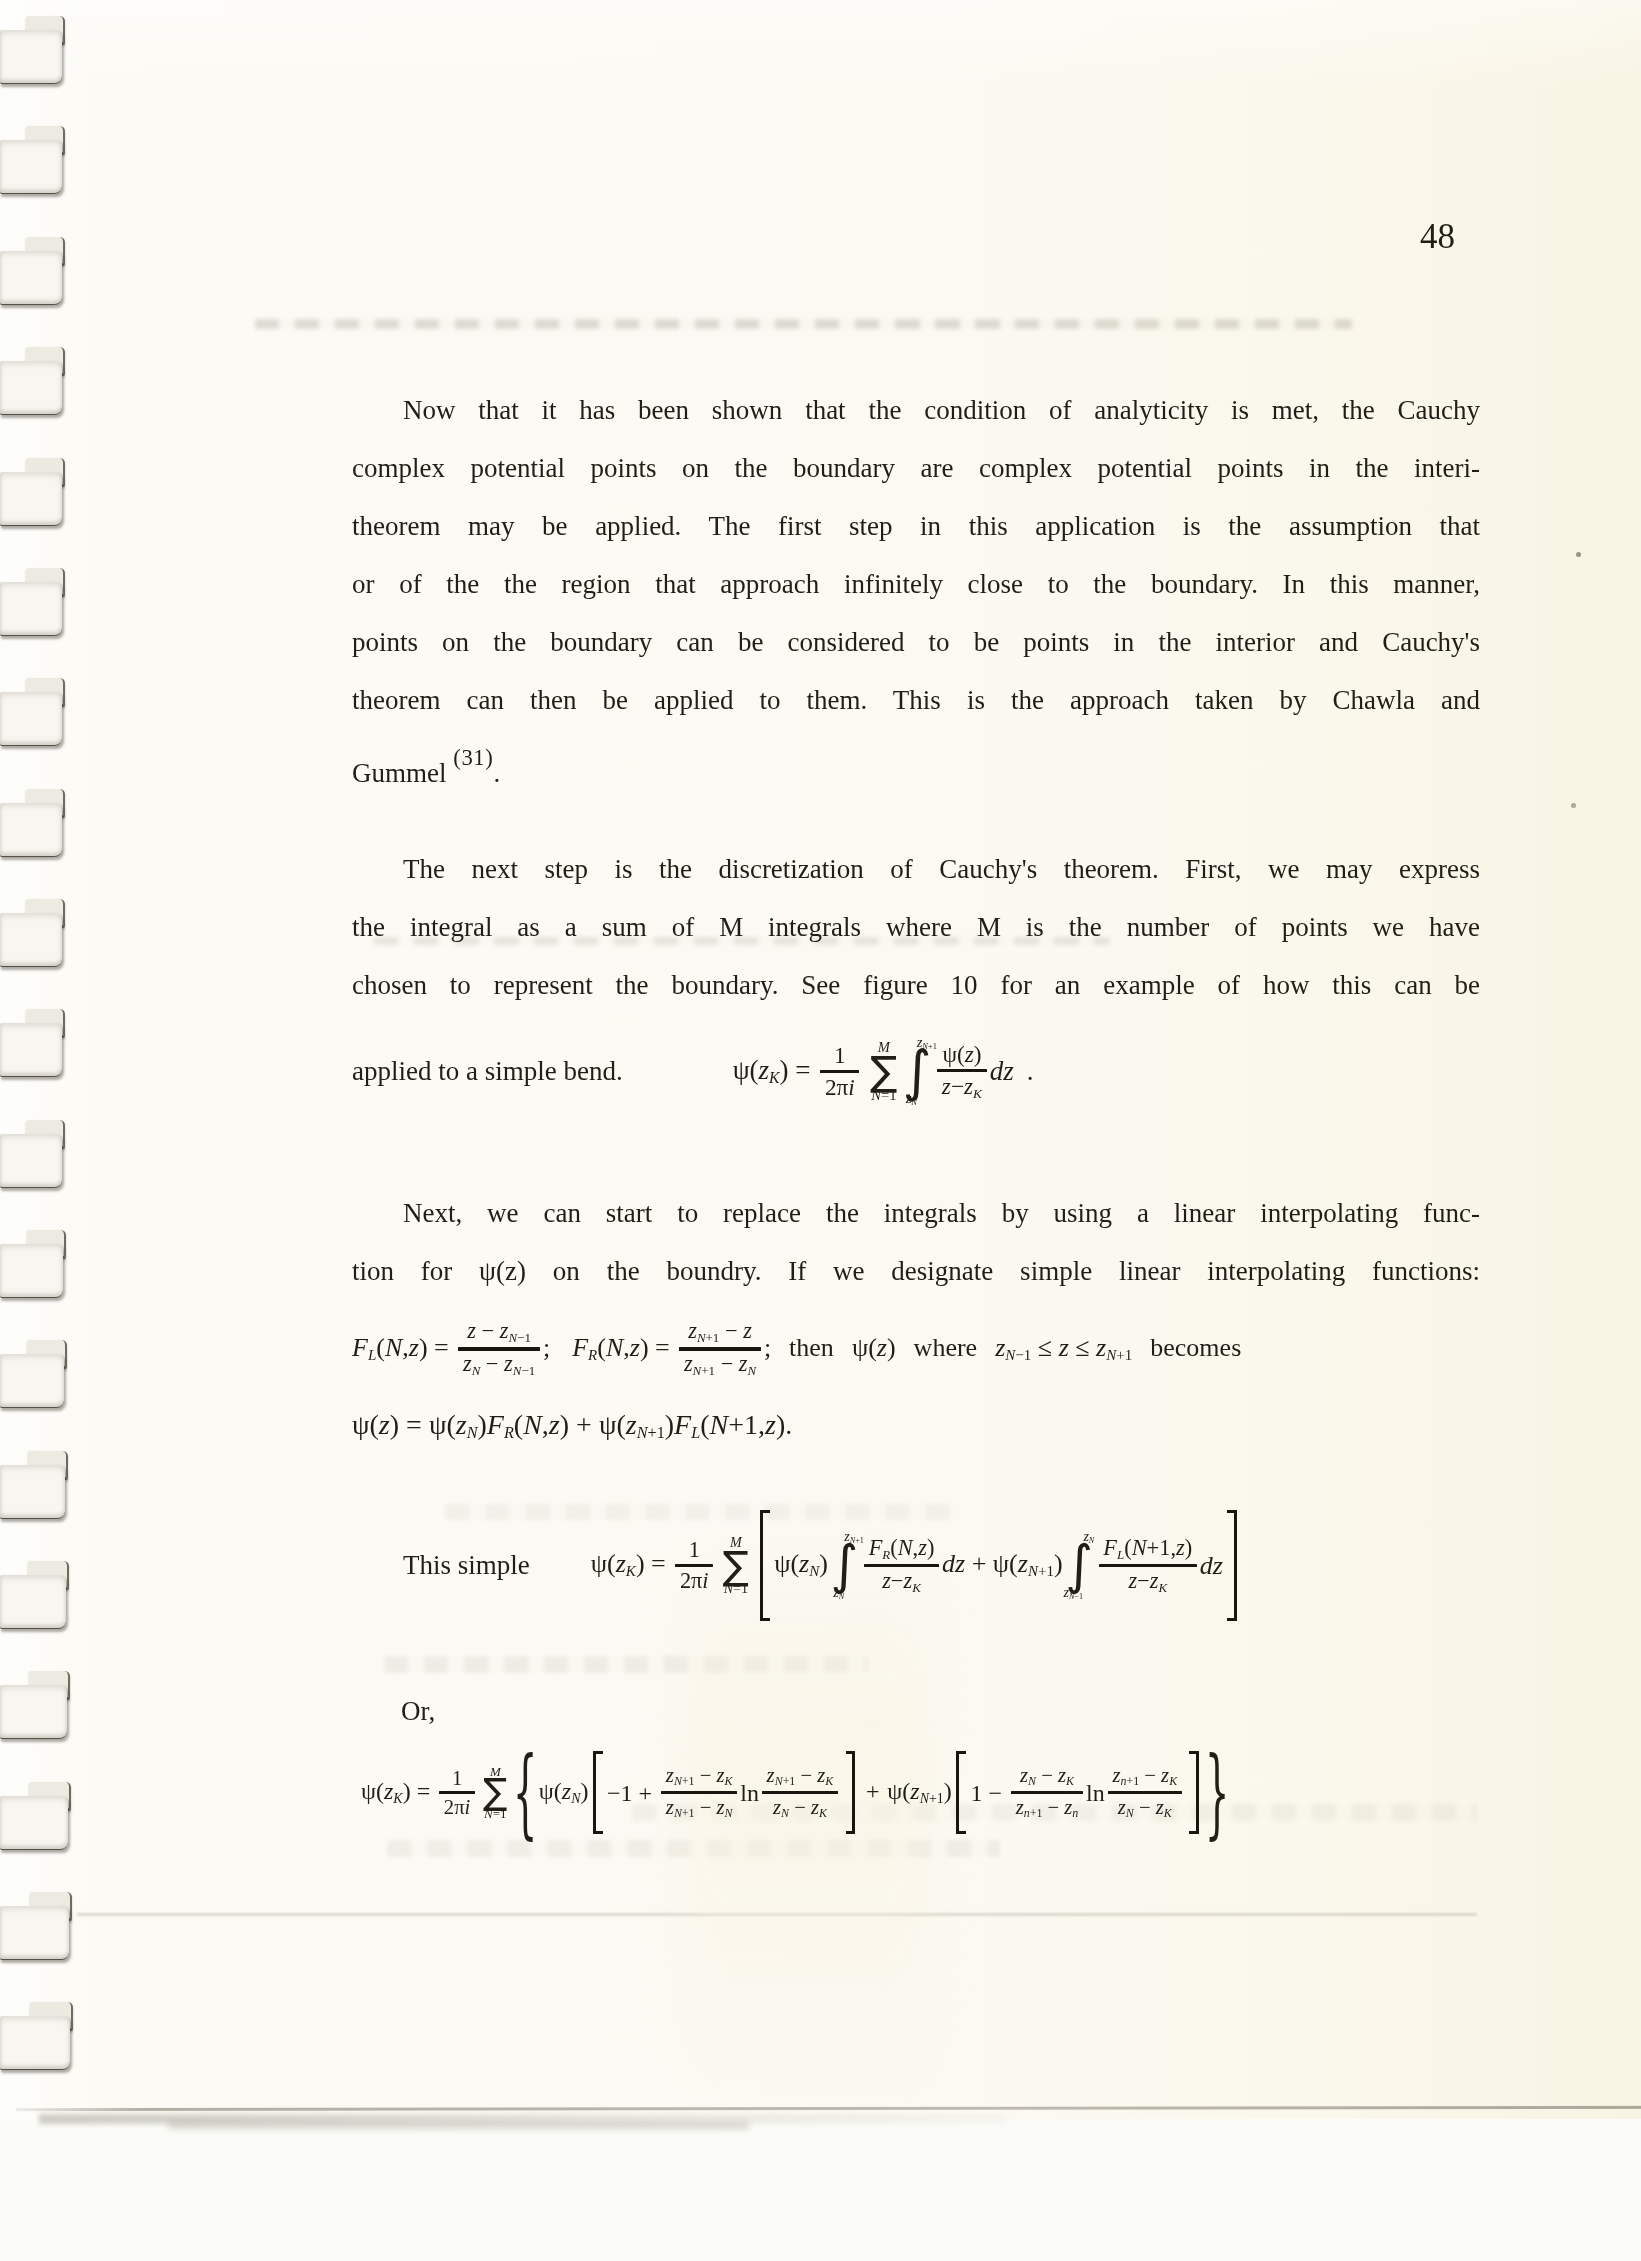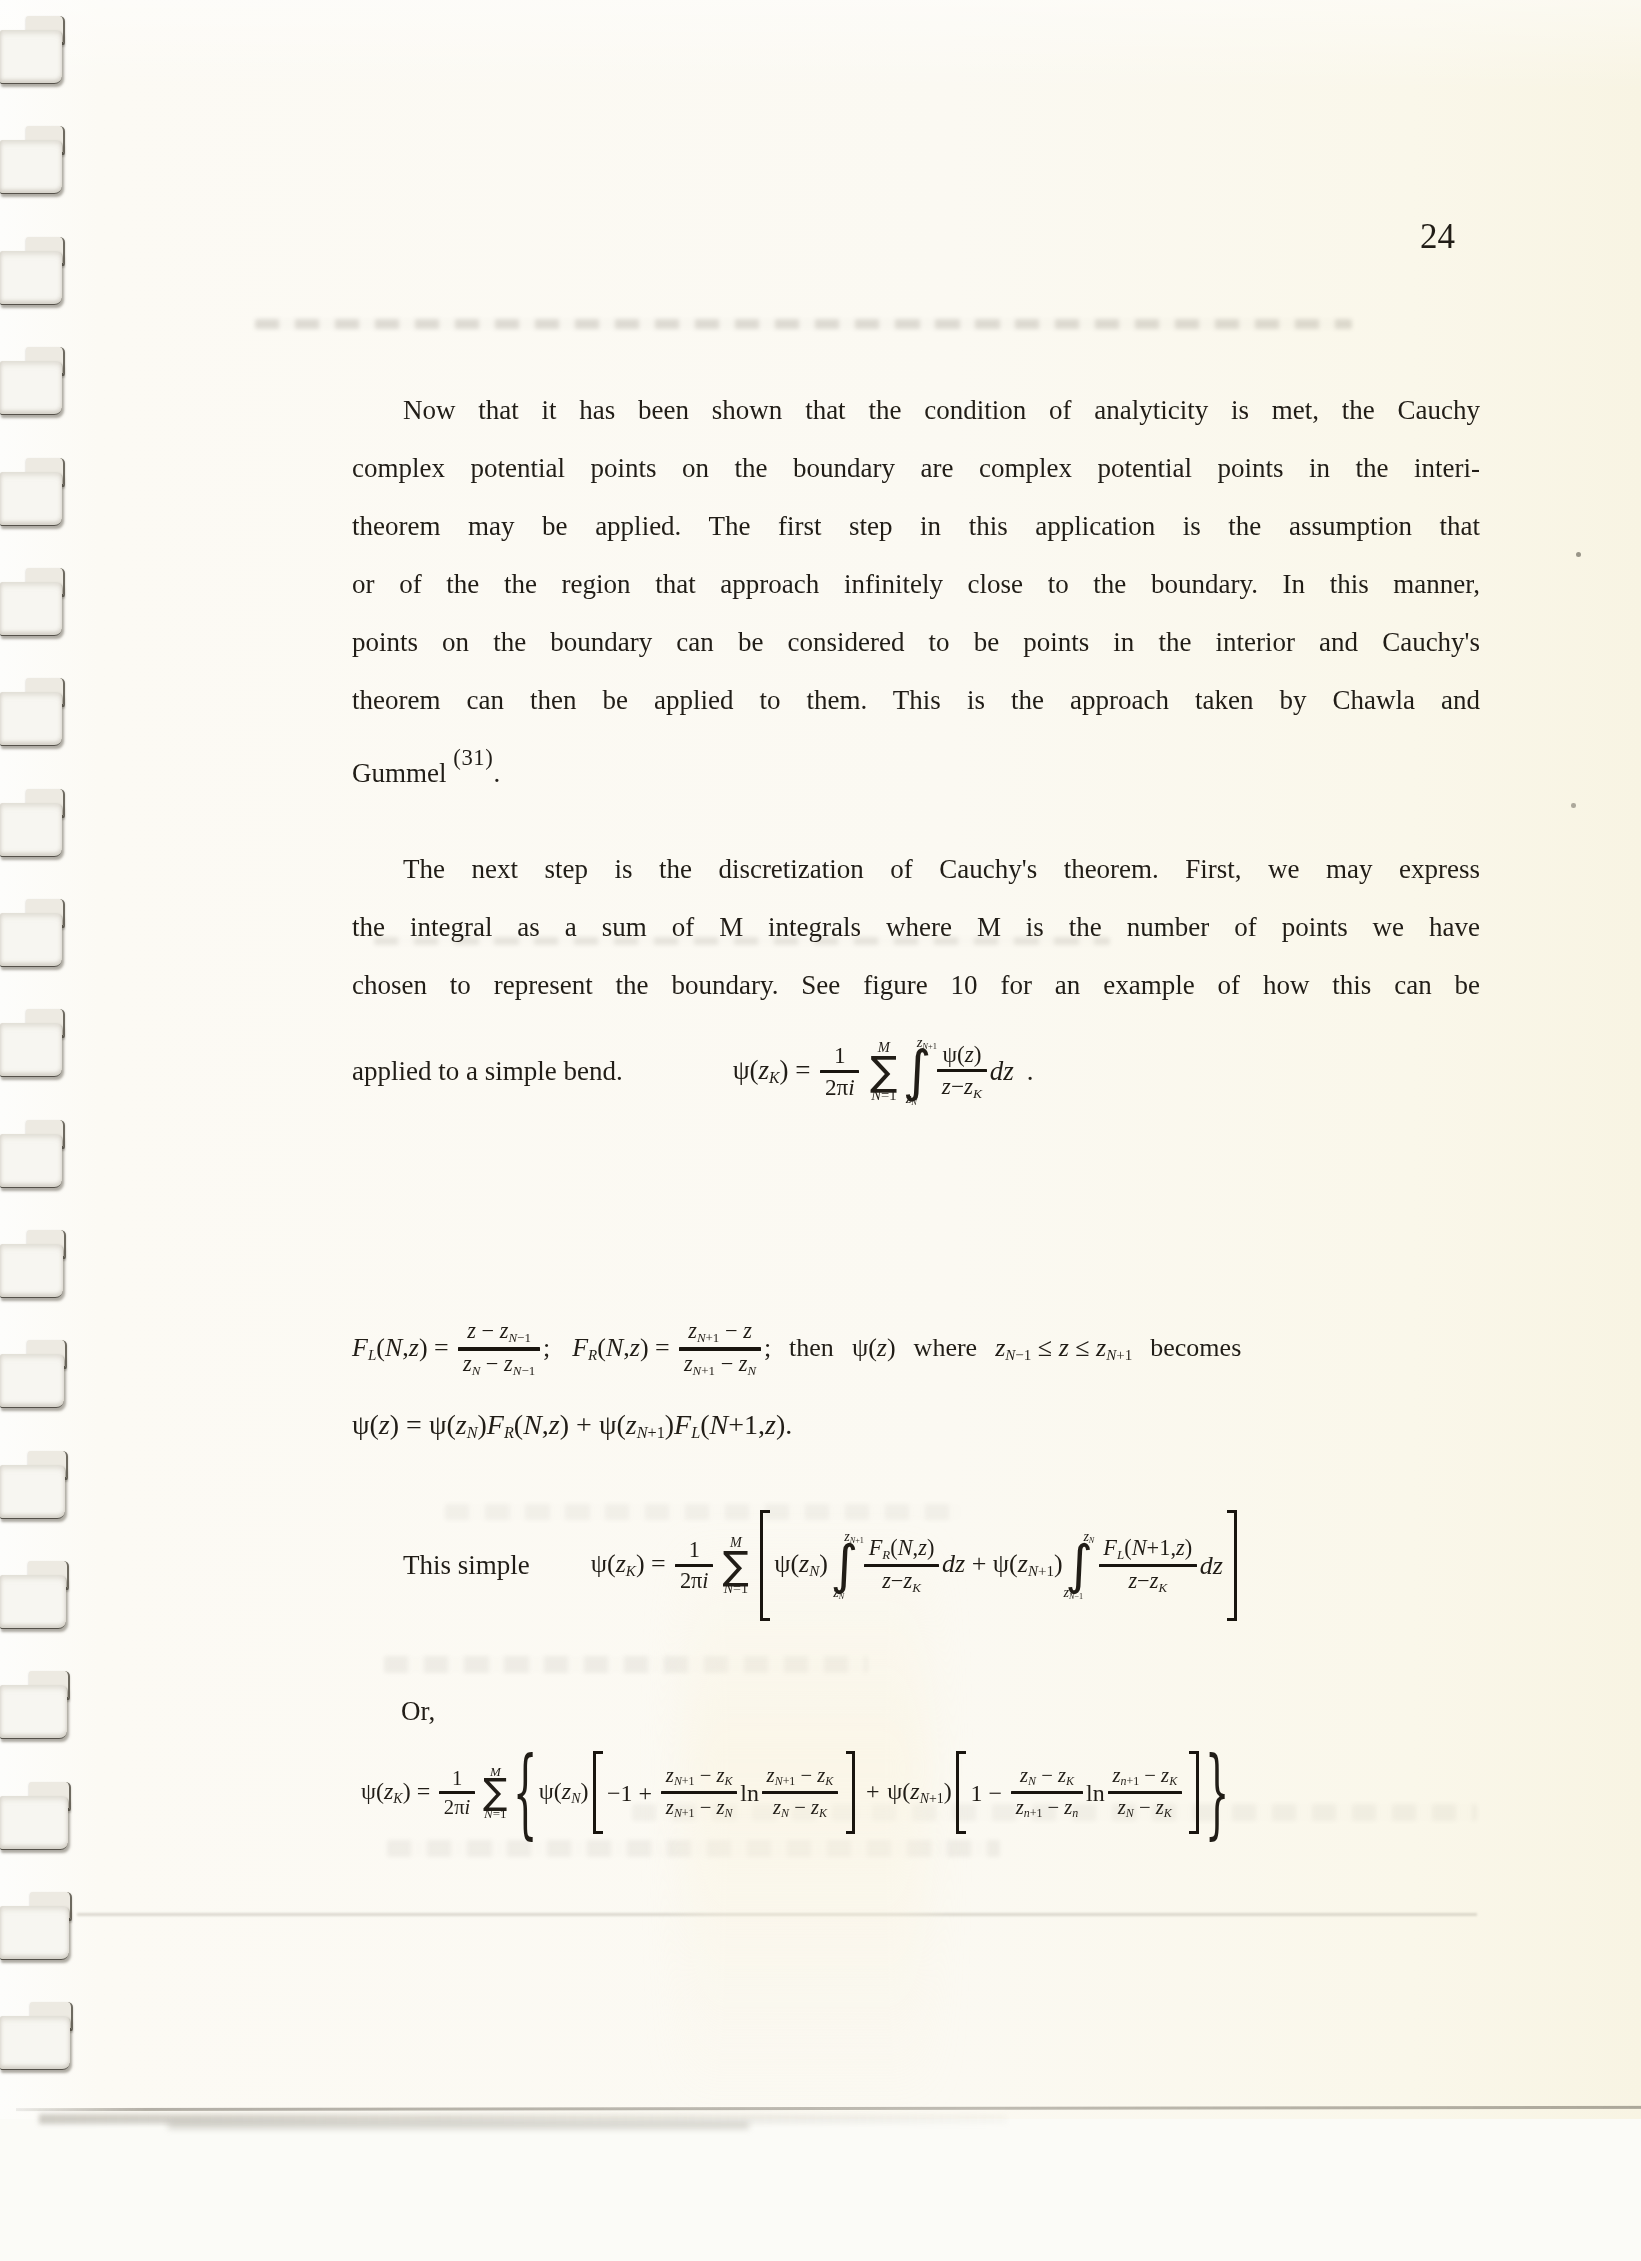--- a/index.html
+++ b/index.html
@@ -93,21 +93,21 @@
   <div class="ghost" id="g2"></div>
   <div class="ghost" id="g3"></div>
   <div class="ghost" id="g4"></div>
   <div class="ghost" id="g5"></div>
   <div class="ghost" id="g6"></div>
   <div id="g7" style="position:absolute;"></div>
   <div id="warm-col"></div>
   <div class="speck" id="d1"></div>
   <div class="speck" id="d2"></div>
 
-  <div id="page-number">24</div>
+  <div id="page-number">48</div>
 
   <div class="para" id="p1">
     <div class="line first">Now that it has been shown that the condition of analyticity is met, the Cauchy</div>
     <div class="line">complex potential points on the boundary are complex potential points in the interi-</div>
     <div class="line">theorem may be applied. The first step in this application is the assumption that</div>
     <div class="line">or of the the region that approach infinitely close to the boundary.  In this manner,</div>
     <div class="line">points on the boundary can be considered to be points in the interior and Cauchy's</div>
     <div class="line">theorem can then be applied to them. This is the approach taken by Chawla and</div>
     <div class="line last">
       <span>Gummel </span><span class="supref">(31)</span><span>.</span>
@@ -161,20 +161,24 @@
             <span class="fbar"></span>
             <span class="mrow den">
               <span class="mtx"><span class="mi">z</span><span>−</span><span class="msb"><span class="mi">z</span><span class="sub"><span class="mi">K</span></span></span></span>
             </span>
           </span>
           <span class="mtx"><span class="mi">dz</span><span class="gap" style="display: inline-block; width: 13px;"></span><span>.</span></span>
         </span>
       </div>
   </div>
 
+  <div class="para" id="p3">
+    <div class="line first">Next, we can start to replace the integrals by using a linear interpolating func-</div>
+    <div class="line">tion for ψ(z) on the boundry. If we designate simple linear interpolating functions:</div>
+  </div>
 
   <div id="eqB-wrap">
     <div class="math eqB">
         <span class="mrow">
           <span class="mtx"><span class="msb"><span class="mi">F</span><span class="sub"><span class="mi">L</span></span></span><span>(</span><span class="mi">N</span><span>,</span><span class="mi">z</span><span>) = </span></span>
           <span class="mfrac">
             <span class="mrow num">
               <span class="mtx"><span class="mi">z</span><span> − </span><span class="msb"><span class="mi">z</span><span class="sub"><span class="mi">N</span><span>−1</span></span></span></span>
             </span>
             <span class="fbar"></span>

